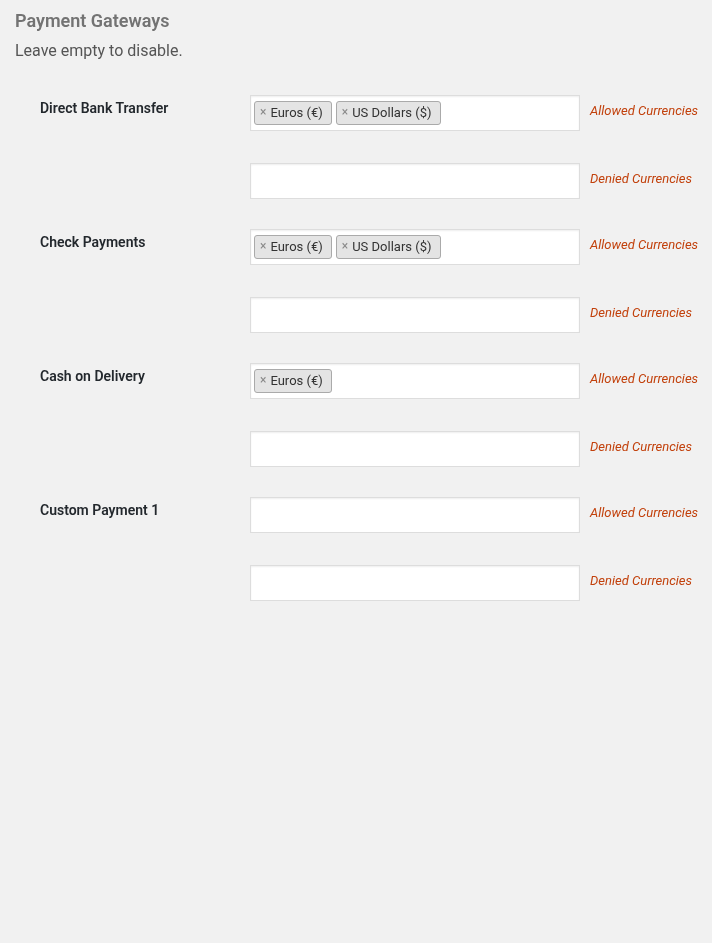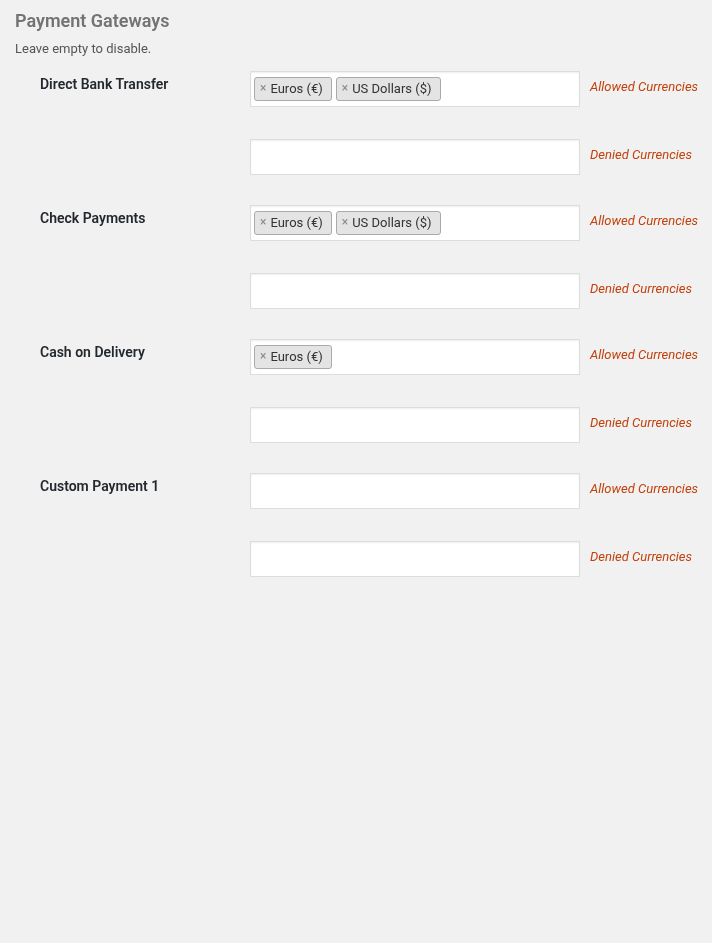--- a/index.html
+++ b/index.html
@@ -15,22 +15,23 @@
       padding: 10px 15px;
       width: 712px;
     }
     h2 {
       font-size: 18px;
       font-weight: 600;
       color: #737373;
       margin-bottom: 10px;
     }
     .subtitle {
-      font-size: 13px;
+      font-size: 16px;
       color: #555;
+      margin-bottom: 20px;
     }
     .form-table {
       width: 100%;
       border-collapse: collapse;
       margin-left: 25px;
     }
     .form-table th {
       text-align: left;
       vertical-align: top;
       width: 200px;

